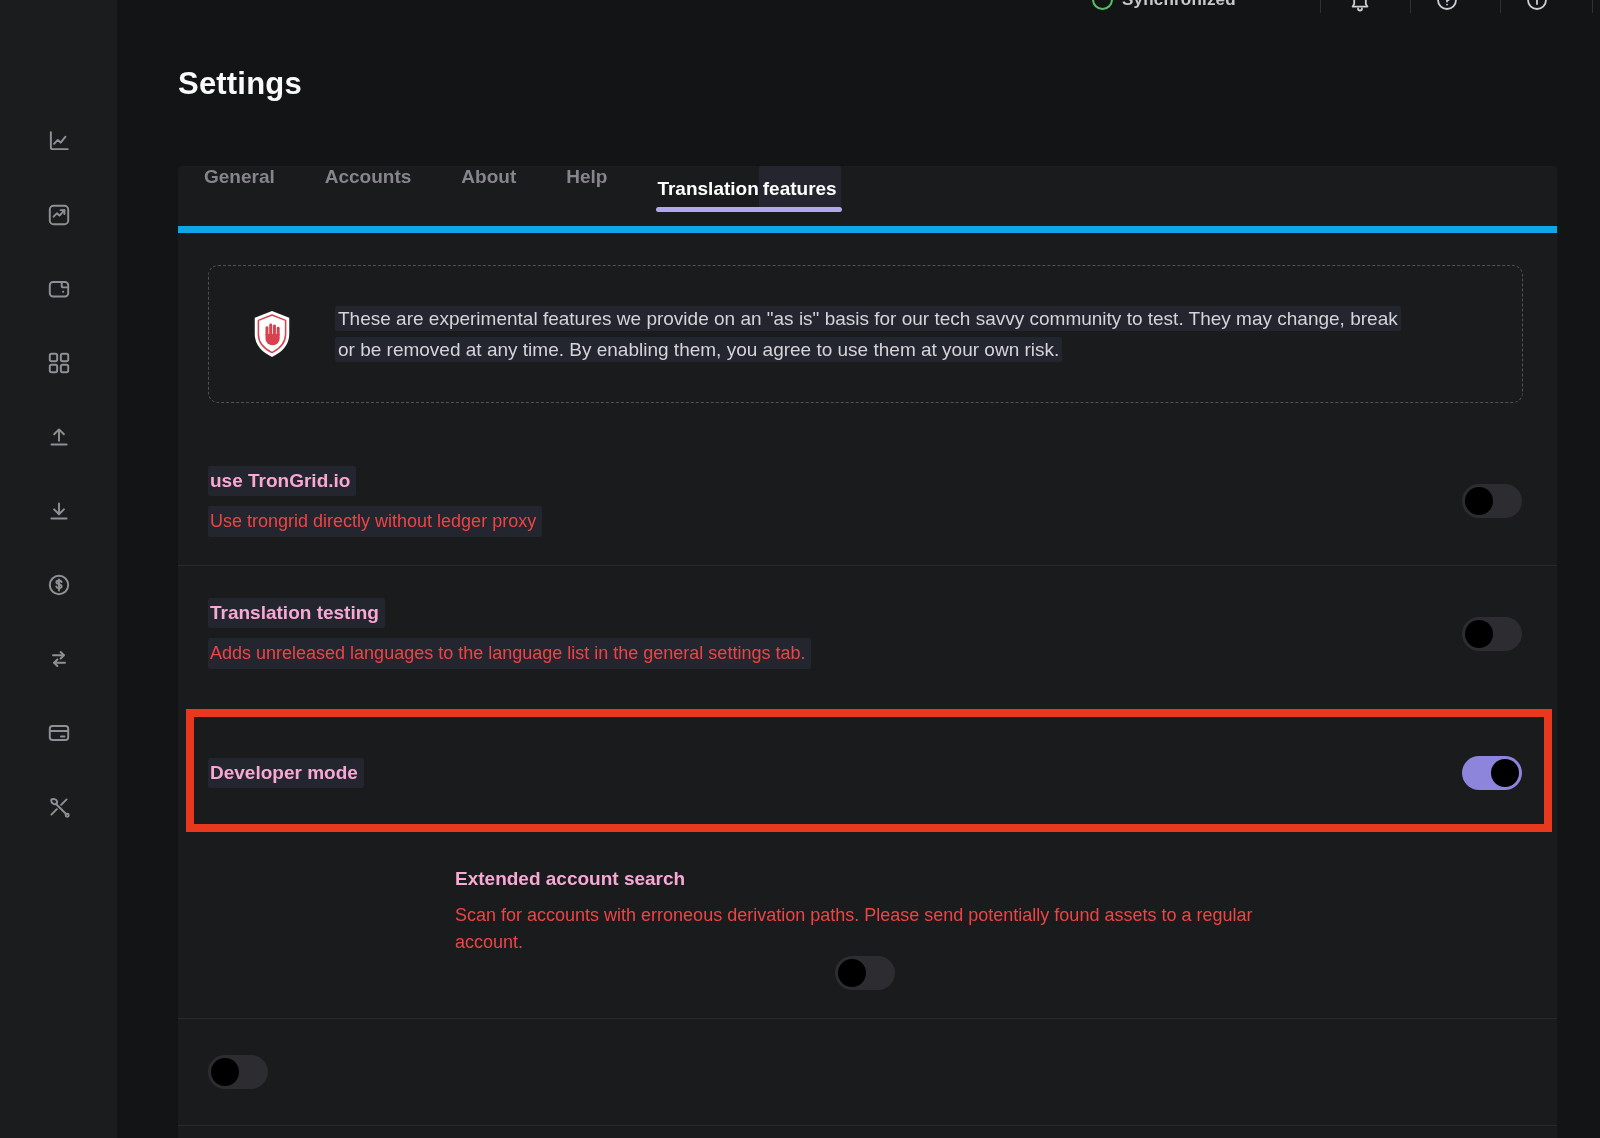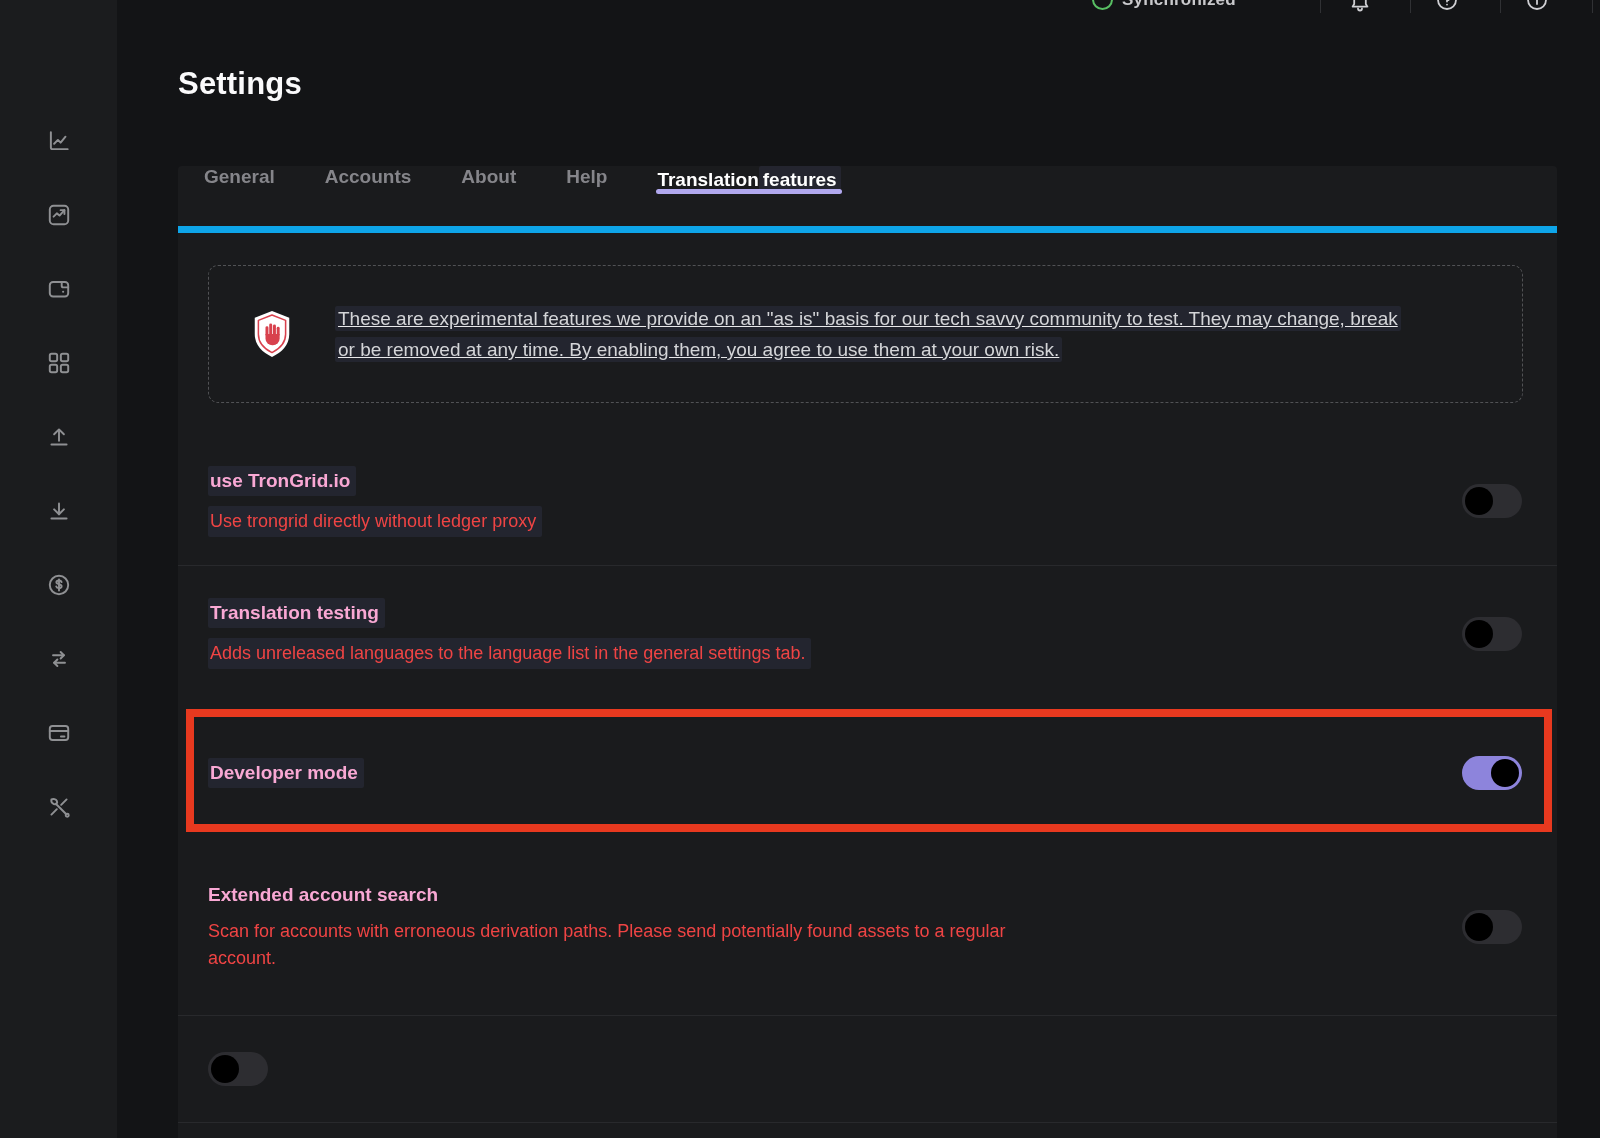--- a/index.html
+++ b/index.html
@@ -42,47 +42,47 @@
   .tabbar { height:67px; display:flex; align-items:flex-start; padding:0 26px; border-bottom:7px solid #0ea5e9; }
   .tab {
     display:flex; align-items:center; margin-right:50px; cursor:pointer;
     font-size:19px; font-weight:600; color:#85858a; position:relative; white-space:nowrap;
   }
   .tab.active { color:#ffffff; font-weight:700; }
   .tab.active::after {
     content:""; position:absolute; left:-1px; right:-1px; bottom:0; height:5px;
     background:var(--accent,#b1a8ee); border-radius:3px;
   }
-  .tab.active .hl-part { background:#24252f; padding:3px 4px; border-radius:2px; }
+  .tab.active .hl-part { background:#24252f; padding:12px 4px; border-radius:2px; }
 
   
   .warn-wrap { padding:32px 34px 30px 30px; }
   .warning {
     border:1.5px dashed #515255; border-radius:10px;
-    display:flex; align-items:center; gap:40px; padding:32px 40px; min-height:138px;text-decoration:underline;
+    display:flex; align-items:center; gap:40px; padding:32px 40px; min-height:138px;
   }
   .shield { flex-shrink:0; width:46px; height:50px; }
   .warn-text { font-size:19px; line-height:31px; color:#d4d5d8; max-width:1080px; }
   .hl { background:#23252f; border-radius:2px; padding:2px 3px; box-decoration-break:clone; -webkit-box-decoration-break:clone; }
 
   
   .row {
     display:flex; align-items:center; padding:32px 35px 28px 30px; min-height:132px;
   }
   .row + .row { border-top:1px solid #28292c;justify-content:space-between; }
   .row-texts { flex:1; display:flex; flex-direction:column; gap:10px; }
   .row-title { font-size:19px; font-weight:700; color:#f9a8d4; line-height:26px; width:max-content; max-width:900px; }
   .row-desc  { font-size:18px; font-weight:400; color:#ef4444; line-height:27px; max-width:820px; width:max-content; }
   .row.hl-text .row-title, .row.hl-text .row-desc { background:#23252f; border-radius:2px; padding:2px 6px 2px 2px; }
 
   .row.annotated {
     border:8px solid var(--annotation,#e8391f);
     margin:12px 5px 0 8px; padding:22px 22px 18px 14px; min-height:123px;
   }
-  .row.annotated + .row { border-top:none; }
+  .row.annotated + .row { border-top:none;flex-direction:column; }
 
   .row.r4 { min-height:183px; padding-top:34px; }
   .row.r5 { min-height:107px; padding-top:20px; padding-bottom:20px; }
   .row.stub { min-height:28px; padding:0; }
 
   
   .toggle { width:60px; height:34px; border-radius:17px; background:#2d2d31; position:relative; flex-shrink:0; cursor:pointer; }
   .toggle .knob { position:absolute; top:3px; left:3px; width:28px; height:28px; border-radius:50%; background:#000; }
   .toggle.on { background:var(--toggle-on,#8d84dc); }
   .toggle.on .knob { left:auto; right:3px; }

